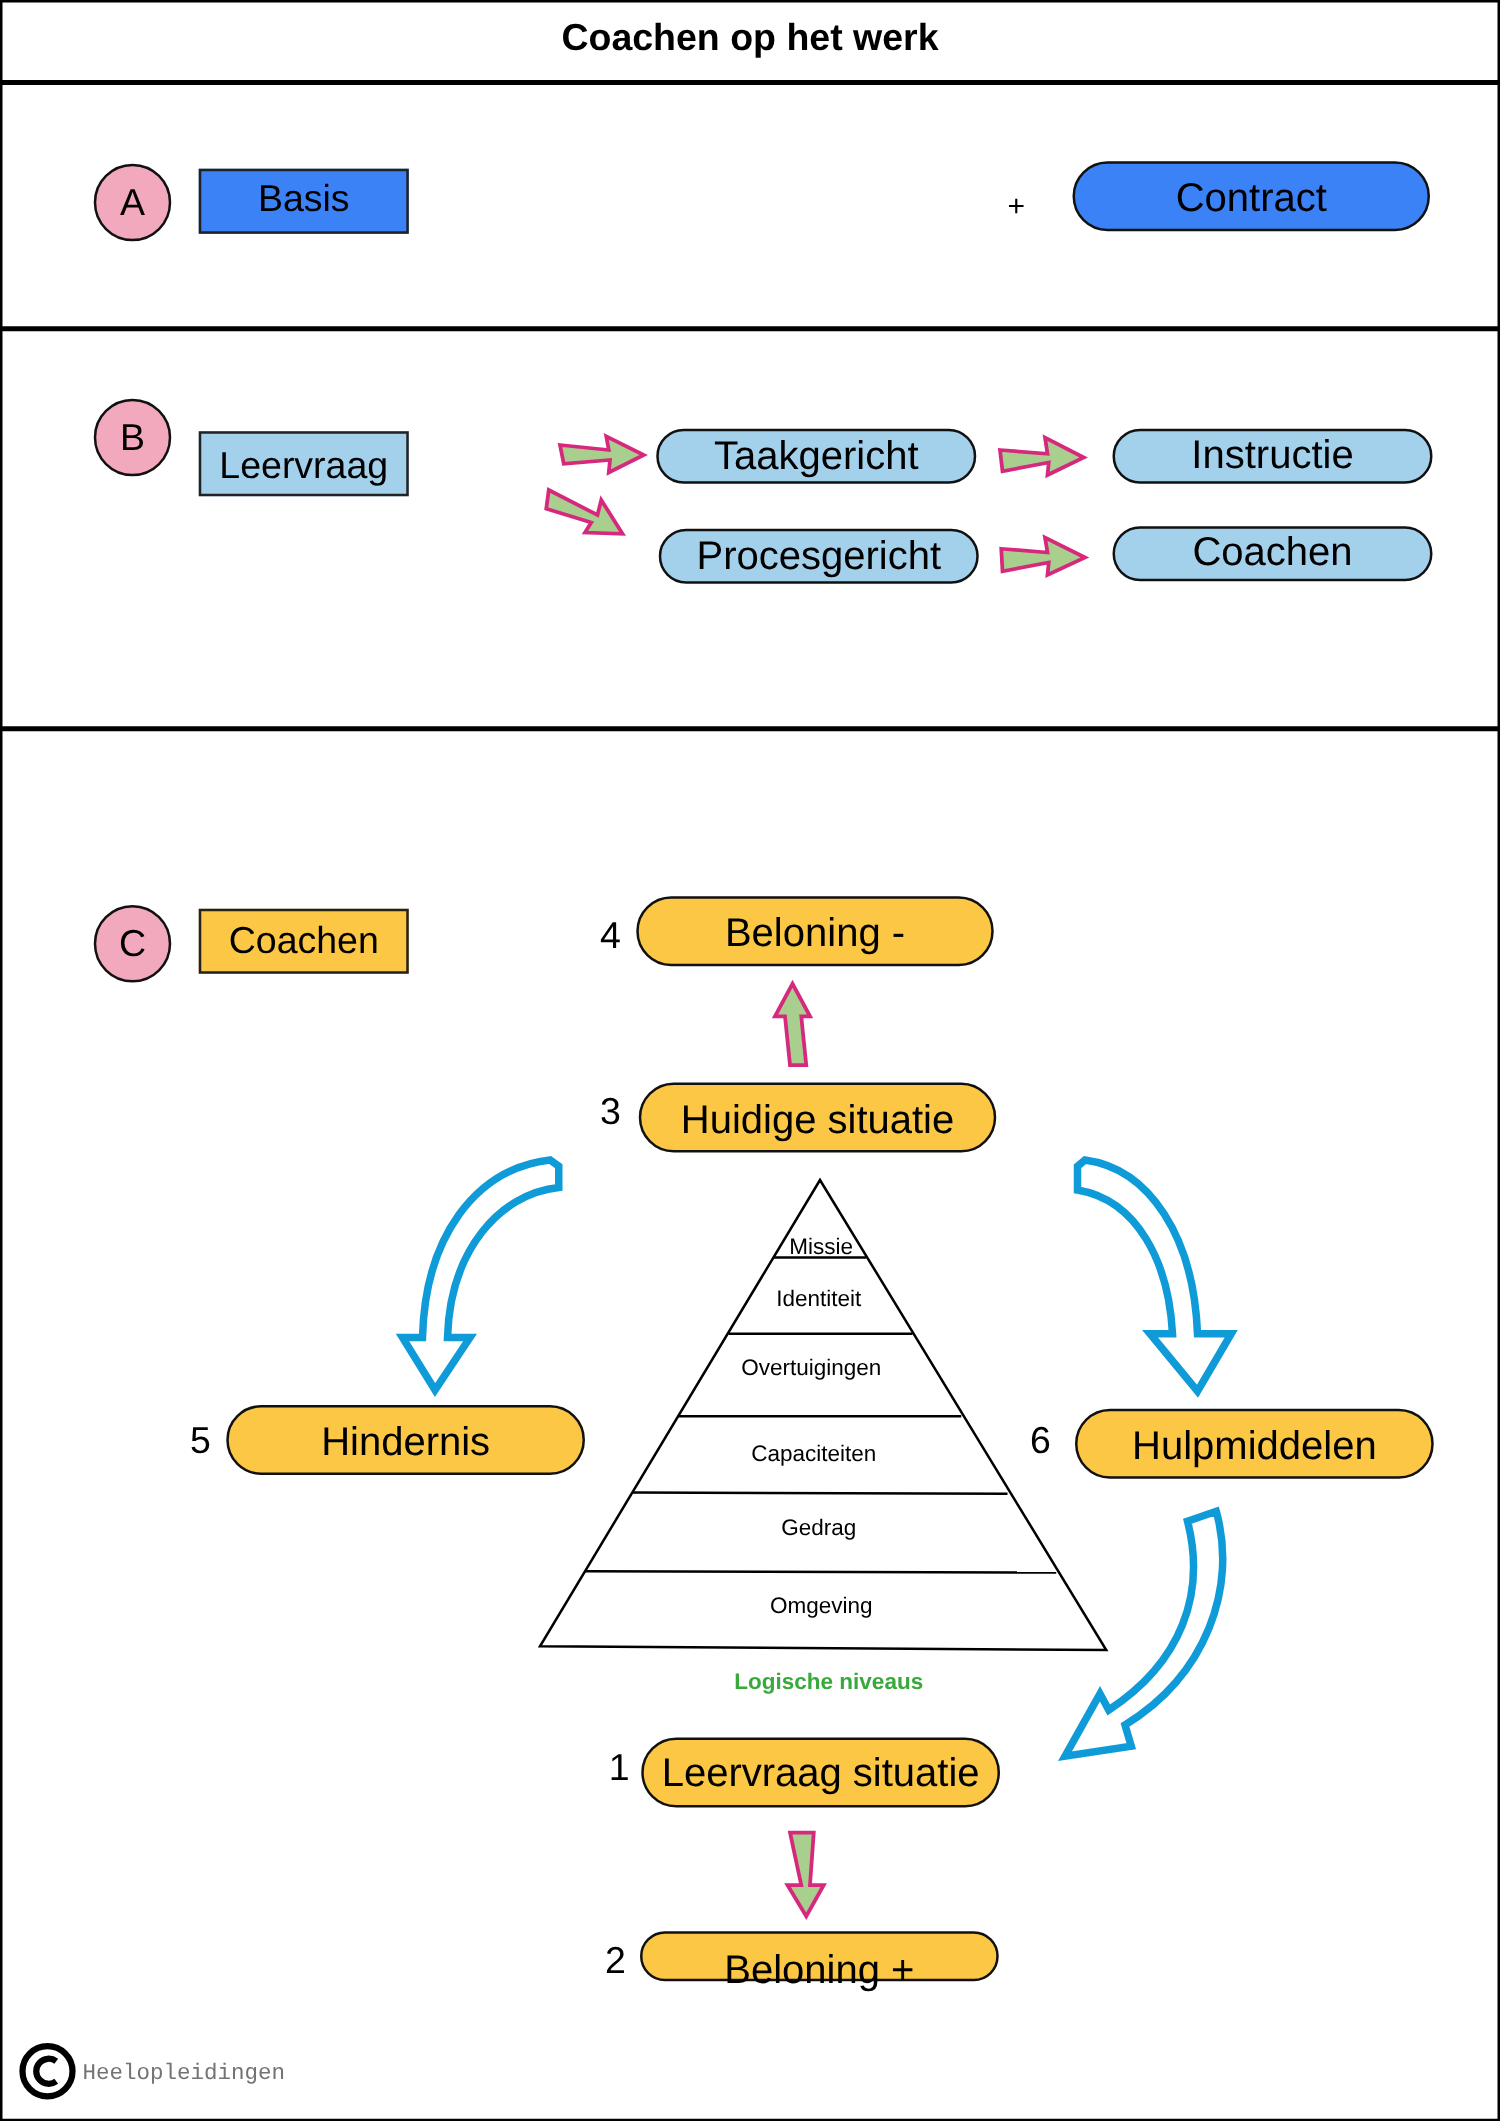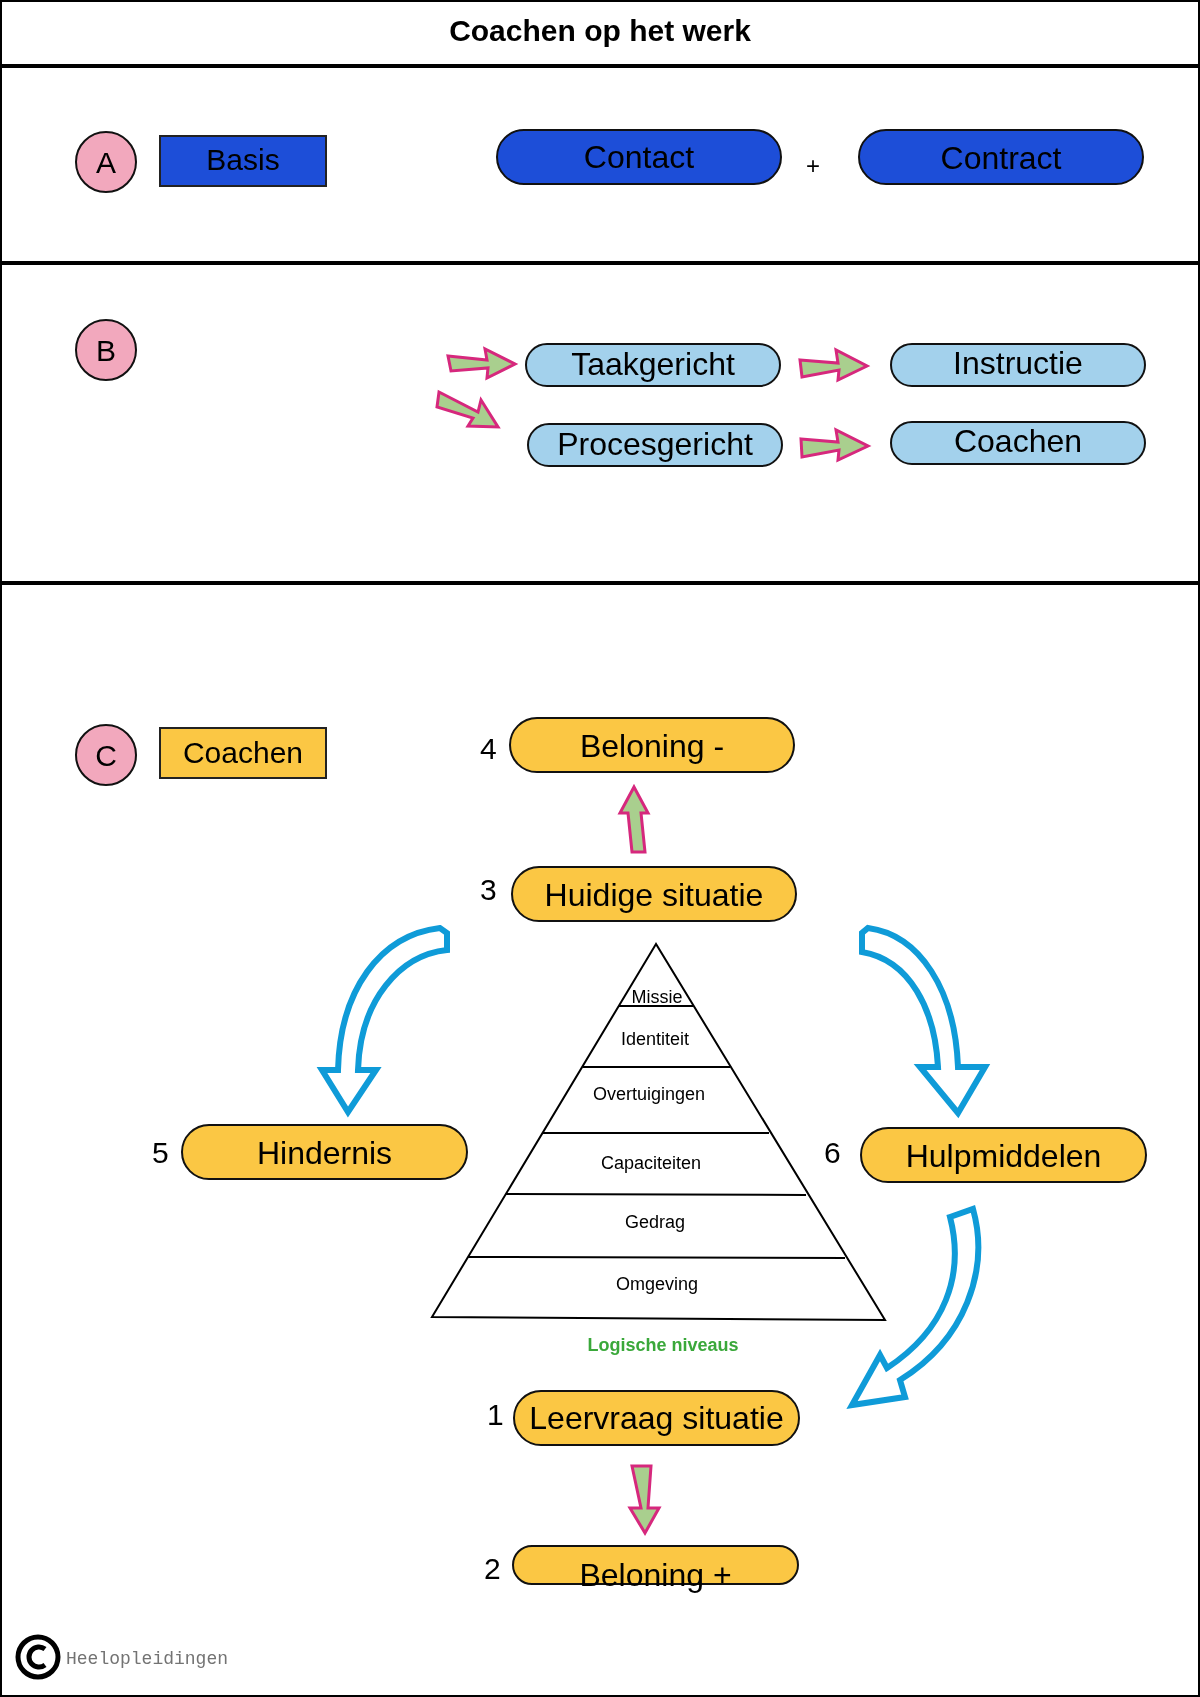--- a/index.html
+++ b/index.html
@@ -8,21 +8,21 @@
   .section { position: absolute; left: 0; width: 1200px; box-sizing: border-box; }
   .title-bar { top: 0; height: 68px; border-bottom: 4px solid #000; padding-left: 28px; }
   .title { position: absolute; left: 0; right: 0; top: 14px; text-align: center; font-weight: bold; font-size: 30px; color: #000; font-family: "Liberation Sans", sans-serif; }
   .sec-a { top: 68px; height: 197px; border-bottom: 4px solid #000; }
   .sec-b { top: 265px; height: 320px; border-bottom: 4px solid #000; }
   .sec-c { top: 585px; height: 1112px; }
 
   .circle { position: absolute; width: 62px; height: 62px; border-radius: 50%; background: #f2a8bd; border: 2px solid #111; box-sizing: border-box; text-align: center; line-height: 60px; font-size: 30px; color: #000; font-family: "Liberation Sans", sans-serif; }
   .rect { position: absolute; border: 2px solid #222; box-sizing: border-box; text-align: center; font-size: 30px; color: #000; font-family: "Liberation Sans", sans-serif; }
   .pill { position: absolute; border: 2px solid #111; border-radius: 28px; box-sizing: border-box; text-align: center; font-size: 32px; color: #000; font-family: "Liberation Sans", sans-serif; }
-  .green-bg { background: #1d4ed8; }
+  .green-bg { background: #3b82f6; }
   .blue-bg { background: #a3d1ec; }
   .yellow-bg { background: #fbc744; }
   .num { position: absolute; font-size: 30px; color: #000; font-family: "Liberation Sans", sans-serif; }
   .plus { position: absolute; font-size: 24px; color: #000; font-family: "Liberation Sans", sans-serif; }
   .pyr-label { position: absolute; text-align: center; font-size: 18px; color: #000; font-family: "Liberation Sans", sans-serif; width: 200px; }
   .caption { position: absolute; font-weight: bold; font-size: 18px; color: #3aa83a; font-family: "Liberation Sans", sans-serif; width: 200px; text-align: center; }
   .copyright { position: absolute; left: 14px; bottom: 12px; display: flex; align-items: center; }
   .copyright-text { font-size: 18px; color: #737373; margin-left: 4px; font-family: Liberation Mono, monospace; text-align: center; }
   svg.overlay { position: absolute; left: 0; top: 0; }
 </style>
@@ -31,27 +31,27 @@
 
 <div class="frame"></div>
 
 <div class="section title-bar">
   <div class="title">Coachen op het werk</div>
 </div>
 
 <div class="section sec-a">
   <div class="circle" style="left:75px; top:63px;">A</div>
   <div class="rect green-bg" style="left:159px; top:67px; width:168px; height:52px; line-height:46px;">Basis</div>
-  <div class="pill green-bg" style="left:496px; top:61px; width:286px; height:56px; line-height:52px;">Contact</div>
   <div class="plus" style="left:806px; top:84px;">+</div>
   <div class="pill green-bg" style="left:858px; top:61px; width:286px; height:56px; line-height:54px;">Contract</div>
 </div>
 
 <div class="section sec-b">
   <div class="circle" style="left:75px; top:54px;">B</div>
+  <div class="rect blue-bg" style="left:159px; top:80px; width:168px; height:52px; line-height:52px; top:80px;">Leervraag</div>
   <div class="pill blue-bg" style="left:890px; top:78px; width:256px; height:44px; line-height:36px;">Instructie</div>
   <div class="pill blue-bg" style="left:525px; top:78px; width:256px; height:44px; line-height:38px;">Taakgericht</div>
   <div class="pill blue-bg" style="left:527px; top:158px; width:256px; height:44px; line-height:38px;">Procesgericht</div>
   <div class="pill blue-bg" style="left:890px; top:156px; width:256px; height:44px; line-height:36px;">Coachen</div>
 </div>
 
 <div class="section sec-c"></div>
 
 <div class="circle" style="left:75px; top:724px;">C</div>
 <div class="rect yellow-bg" style="left:159px; top:727px; width:168px; height:52px; line-height:48px;">Coachen</div>

